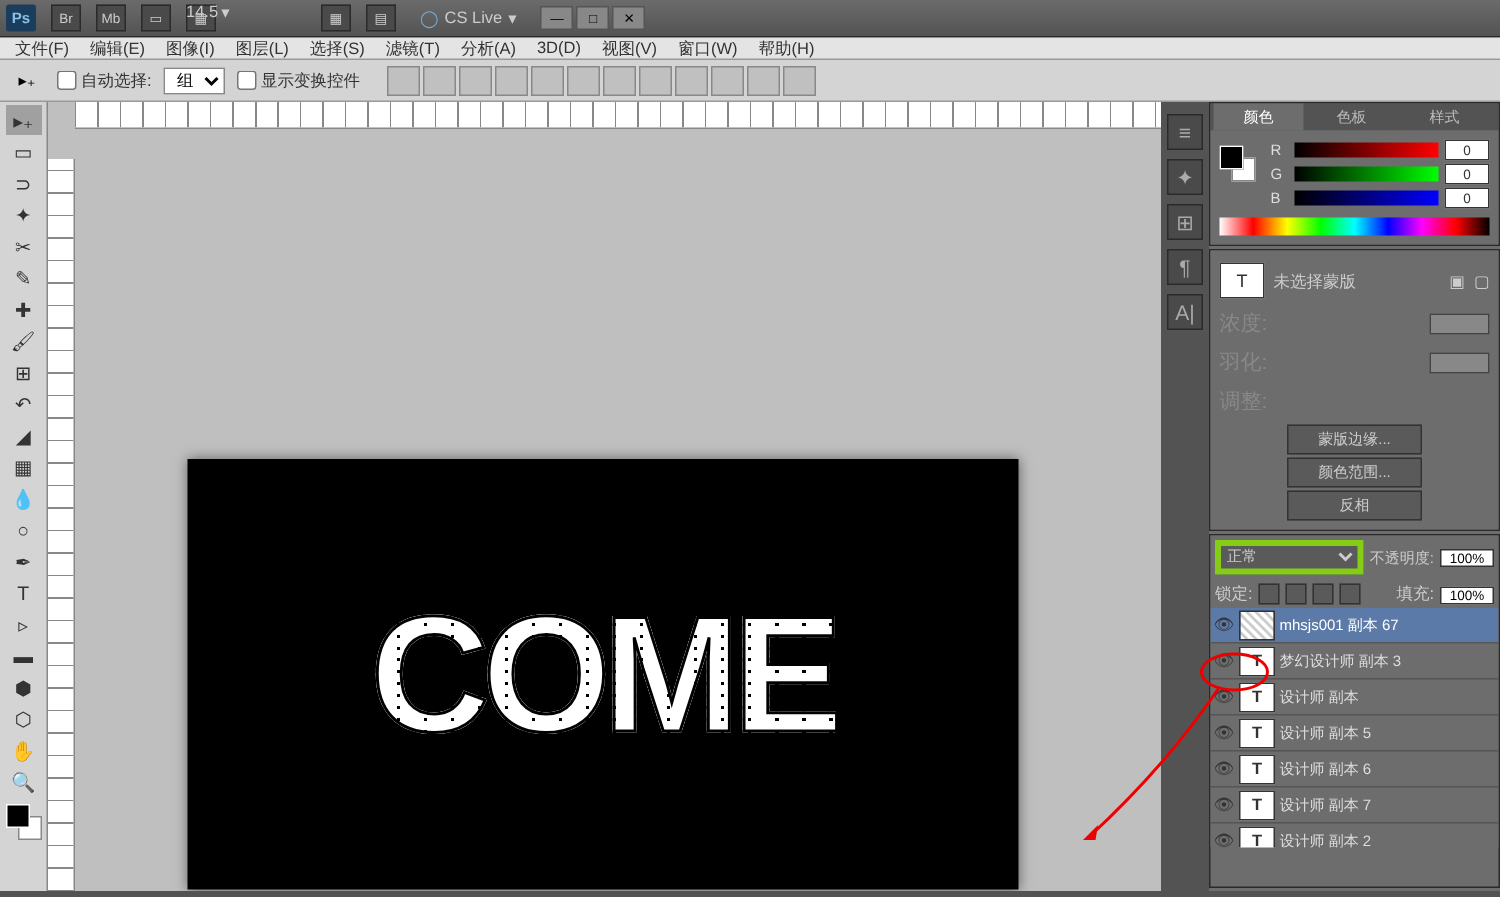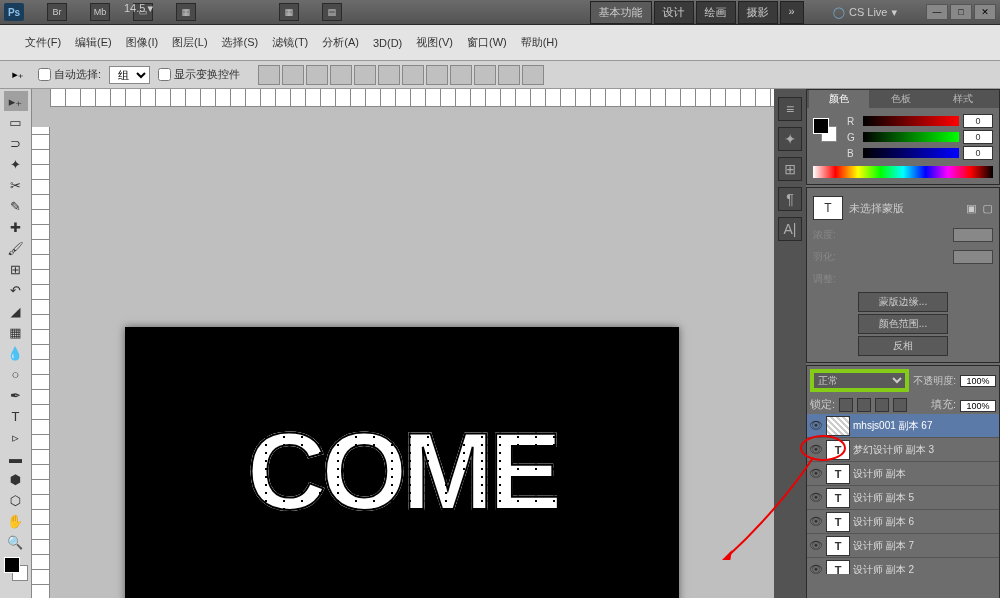--- a/index.html
+++ b/index.html
@@ -1,27 +1,27 @@
 <!DOCTYPE html>
 <html><head>
 <meta charset="utf-8">
 <style>
 *{margin:0;padding:0;box-sizing:border-box;font-family:"Microsoft YaHei",sans-serif;font-size:11px;user-select:none}
 body{width:1000px;height:598px;background:#535353;overflow:hidden;position:relative}
-.topbar{height:24px;background:linear-gradient(#6b6b6b,#535353);border-bottom:1px solid #2a2a2a;display:flex;align-items:center;padding:12px 4px;gap:23px}
+.topbar{height:24px;background:linear-gradient(#6b6b6b,#535353);border-bottom:1px solid #2a2a2a;display:flex;align-items:center;padding:12px 4px;gap:10px}
 .ps-logo{width:20px;height:18px;background:#1a3d5c;color:#8cc0e8;display:flex;align-items:center;justify-content:center;font-weight:bold;font-size:10px;border-radius:2px}
 .top-icon{width:20px;height:18px;background:#4a4a4a;border:1px solid #2a2a2a;display:flex;align-items:center;justify-content:center;color:#ccc;font-size:9px}
 .workspace-tabs{display:flex;gap:2px;margin-left:auto}
 .ws-tab{padding:3px 8px;background:#3a3a3a;color:#ccc;font-size:11px;border:1px solid #222}
 .ws-tab.active{background:#5a5a5a}
 .cslive{color:#ccc;padding:0 6px;display:flex;align-items:center;gap:4px}
 .win-btns{display:flex;gap:2px}
 .win-btn{width:22px;height:16px;background:#888;border:1px solid #555;display:flex;align-items:center;justify-content:center;font-size:9px}
 
-.menubar{height:36px;background:#e4e4e4;border-bottom:1px solid #999;display:flex;align-items:center;padding:0 19px;gap:2px}
+.menubar{height:15px;background:#e4e4e4;border-bottom:1px solid #999;display:flex;align-items:center;padding:0 4px;gap:2px}
 .menu-item{padding:2px 6px;color:#333;font-size:11px}
 
 .optbar{height:28px;background:#d4d4d4;border-bottom:1px solid #999;display:flex;align-items:center;padding:0 6px;gap:8px}
 .opt-cursor{width:24px;height:20px;display:flex;align-items:center;justify-content:center}
 .opt-check{display:flex;align-items:center;gap:3px;color:#333;font-size:11px}
 .opt-select{background:#fff;border:1px solid #888;padding:1px 4px;font-size:11px}
 .opt-icons{display:flex;gap:2px;margin-left:10px}
 .opt-icon{width:22px;height:20px;background:#c0c0c0;border:1px solid #888}
 
 .main{display:flex;height:526px}
@@ -59,21 +59,21 @@
 .rgb-r{background:linear-gradient(90deg,#000,#f00)}
 .rgb-g{background:linear-gradient(90deg,#000,#0f0)}
 .rgb-b{background:linear-gradient(90deg,#000,#00f)}
 .rgb-val{width:30px;height:14px;background:#fff;border:1px solid #333;font-size:9px;text-align:center;color:#333}
 .spectrum{height:12px;background:linear-gradient(90deg,#fff,#f00,#ff0,#0f0,#0ff,#00f,#f0f,#f00,#000);margin-top:4px}
 
 .mask-body{background:#6d6d6d;padding:4px}
 .mask-row{display:flex;align-items:center;gap:6px;padding:4px 2px;color:#ccc;font-size:10px}
 .mask-thumb{width:30px;height:24px;background:#fff;border:1px solid #333;display:flex;align-items:center;justify-content:center;color:#333;font-size:12px}
 .mask-btn{background:#5a5a5a;border:1px solid #333;padding:2px 12px;color:#ccc;font-size:10px;margin:2px auto;display:block;text-align:center;width:90px}
-.mask-label{color:#888;font-size:10px}
+.mask-label{color:#888;font-size:14px}
 
 .layers-opts{display:flex;align-items:center;gap:4px;padding:3px;background:#6d6d6d}
 .layers-select{flex:1;background:#5a5a5a;border:4px solid #84cc16;color:#ccc;padding:1px 0;font-size:10px}
 .opacity-label{color:#ccc;font-size:10px}
 .opacity-val{width:36px;background:#fff;border:1px solid #333;font-size:9px;text-align:center}
 .lock-row{display:flex;align-items:flex-end;gap:4px;padding:2px 3px;color:#ccc;font-size:10px;background:#6d6d6d}
 .lock-icon{width:14px;height:14px;background:#5a5a5a;border:1px solid #333}
 
 .layer-list{background:#6d6d6d;max-height:160px;overflow:hidden}
 .layer{display:flex;align-items:center;height:24px;border-bottom:1px solid #555;padding:0 2px;gap:3px}
@@ -98,27 +98,20 @@
   <div class="top-icon">Br</div>
   <div class="top-icon">Mb</div>
   <div class="top-icon">▭</div>
   <div class="top-icon">▦</div>
   <div class="zoom-display">
       <span>14.5</span>
       <span>▾</span>
     </div>
   <div class="top-icon" style="margin-left:60px">▦</div>
   <div class="top-icon">▤</div>
-  <div class="workspace-tabs">
-    <div class="ws-tab active">基本功能</div>
-    <div class="ws-tab">设计</div>
-    <div class="ws-tab">绘画</div>
-    <div class="ws-tab">摄影</div>
-    <div class="ws-tab">»</div>
-  </div>
   <div class="cslive"><span style="color:#7ac">◯</span><span>CS Live</span>▾</div>
   <div class="win-btns">
     <div class="win-btn">—</div>
     <div class="win-btn">□</div>
     <div class="win-btn">✕</div>
   </div>
 </div>
 
 <div class="menubar">
   <div class="menu-item">文件(F)</div>

